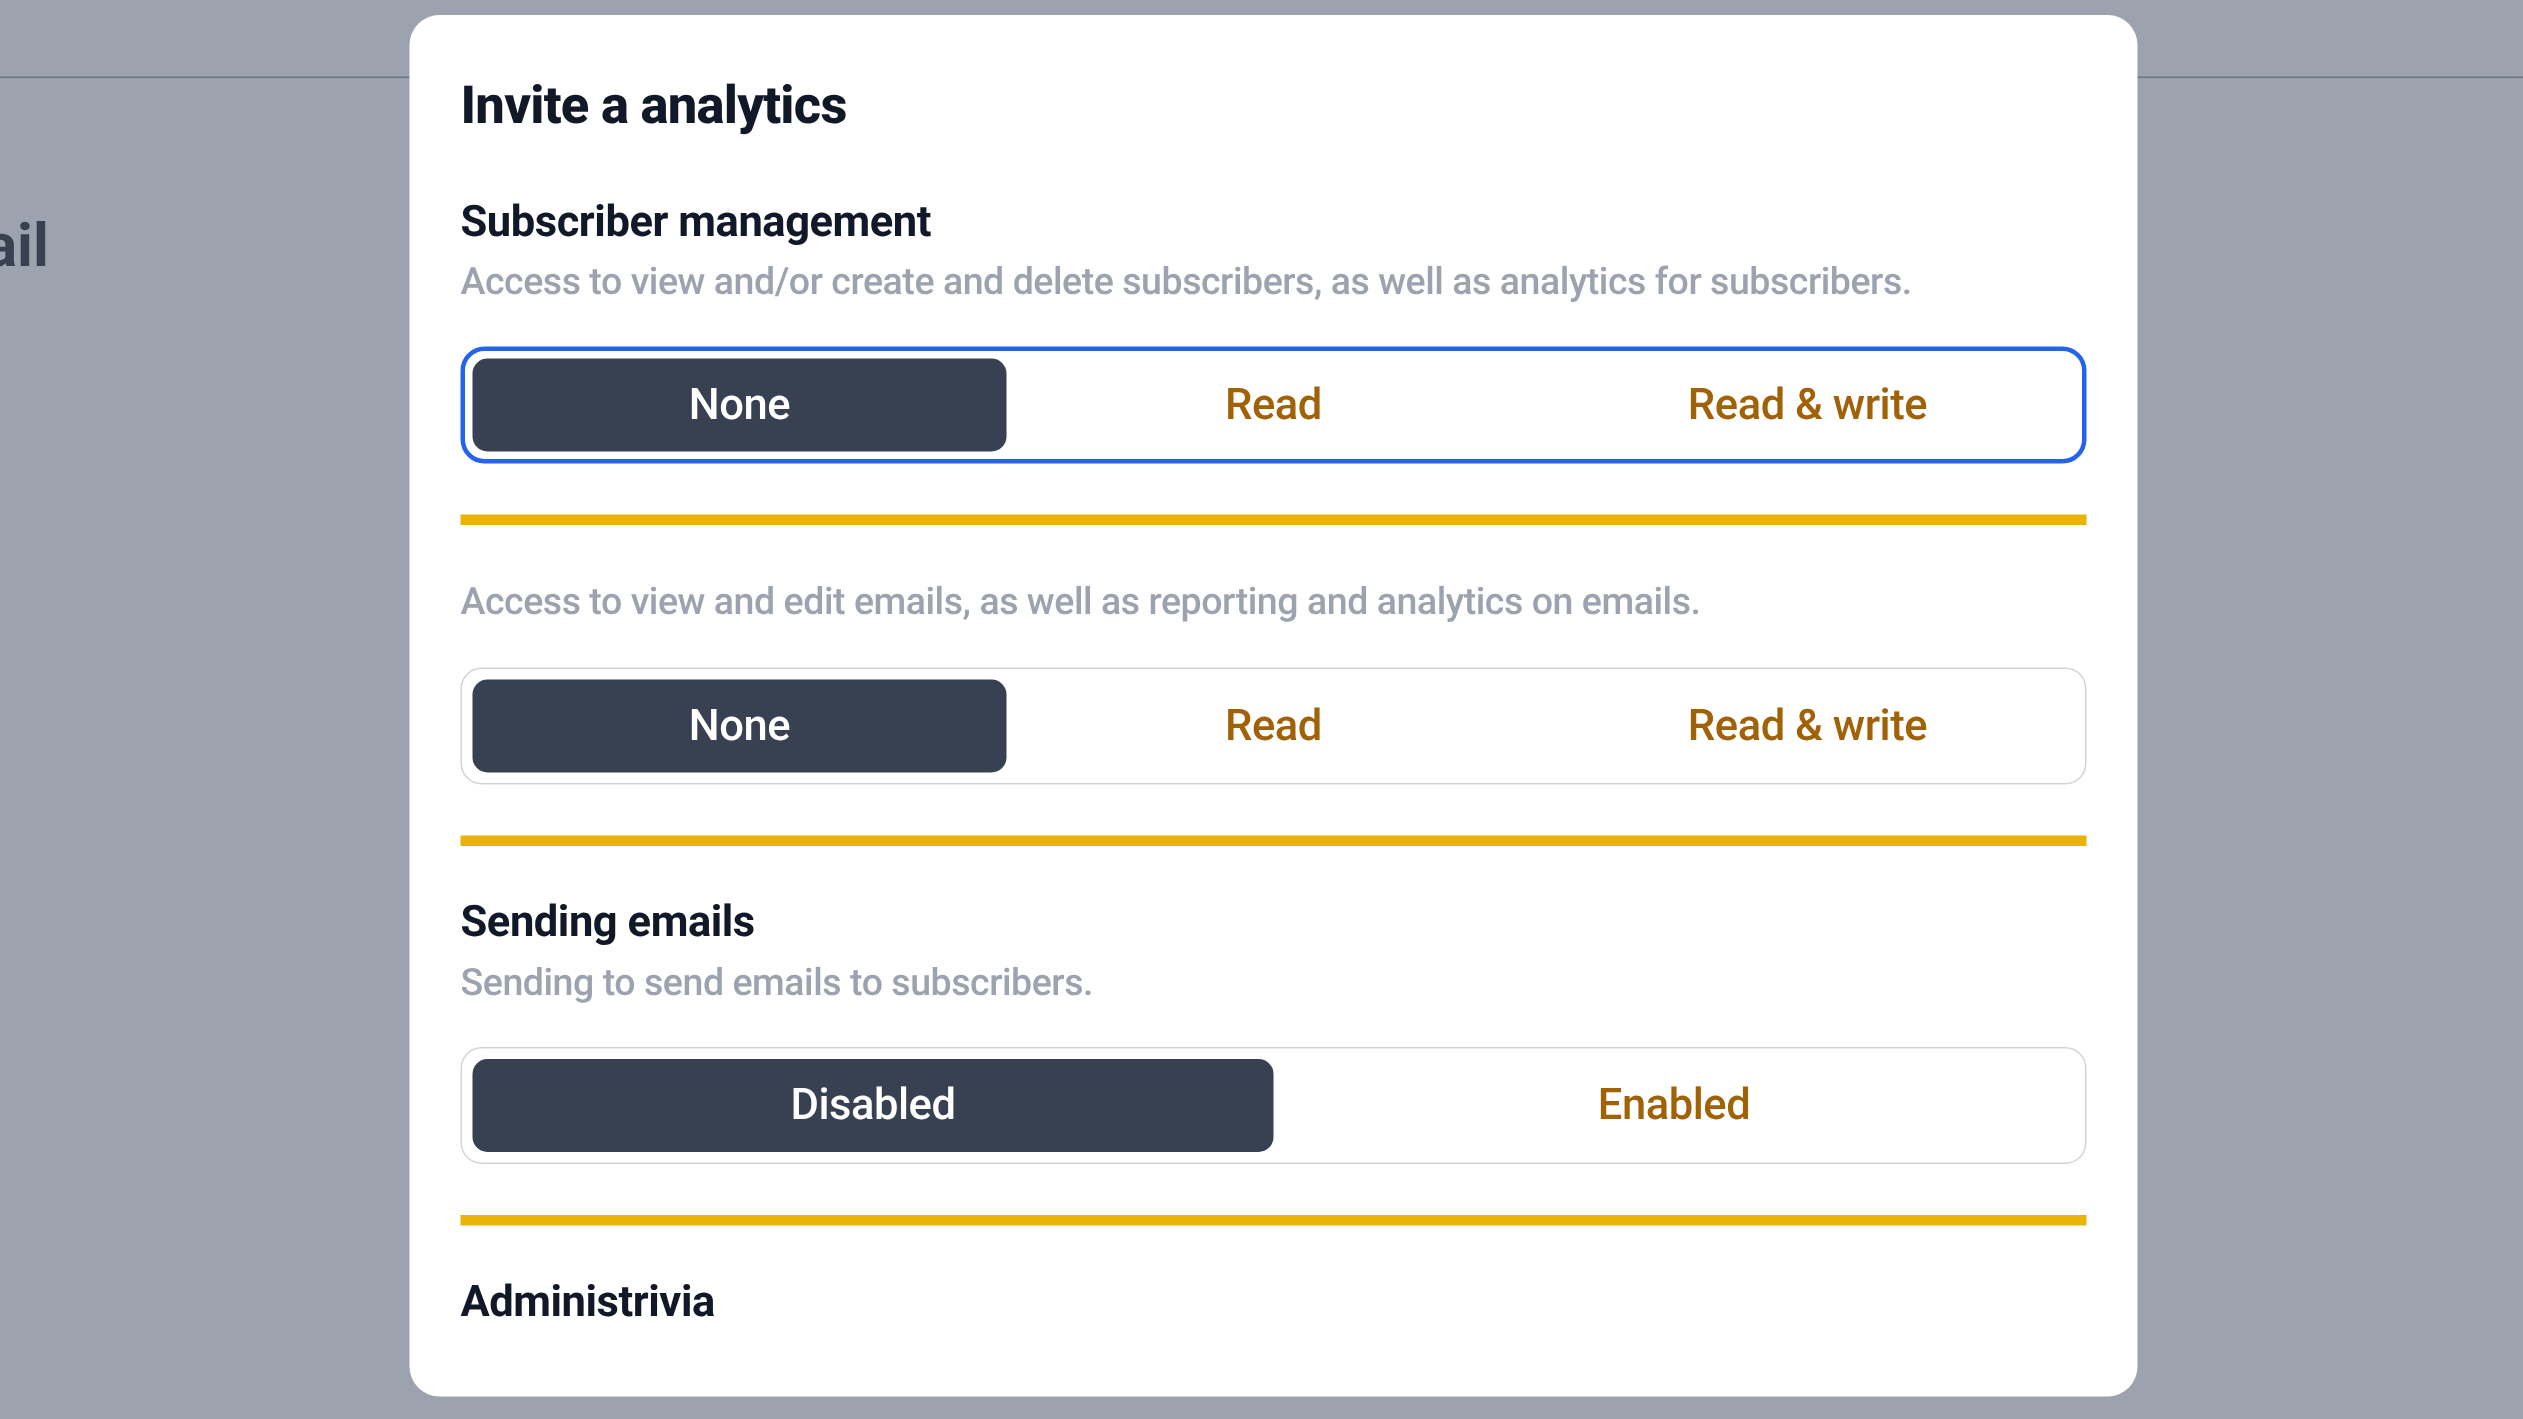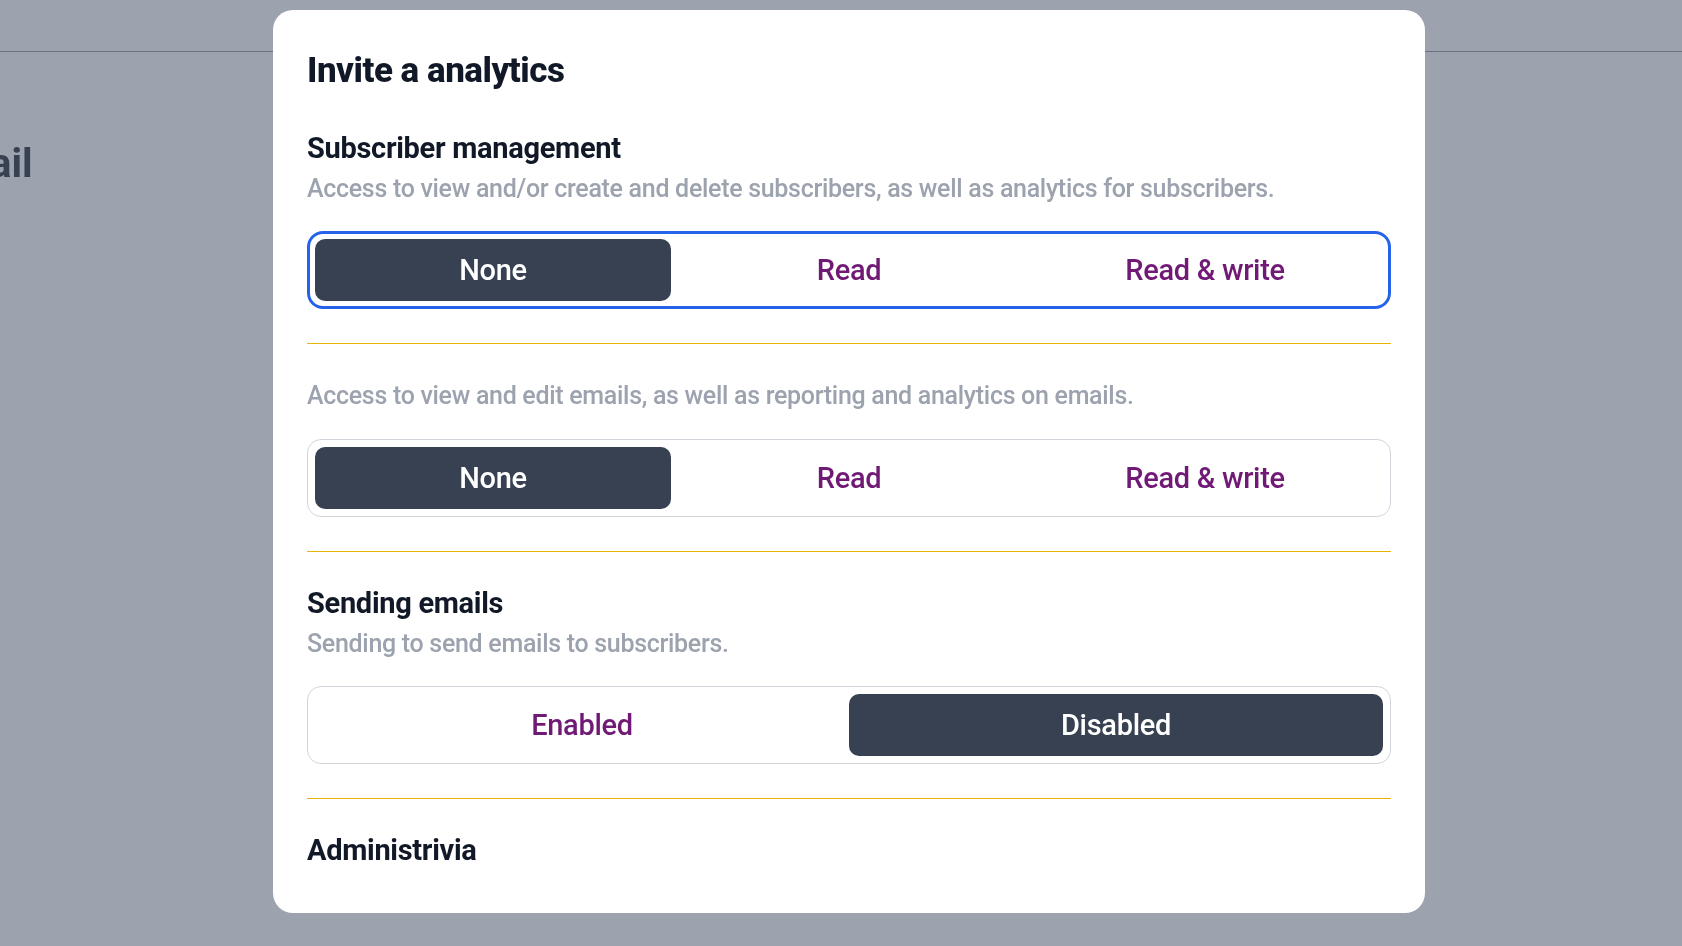--- a/index.html
+++ b/index.html
@@ -48,21 +48,21 @@
     .modal-title {
       font-size: 35px;
       font-weight: 800;
       color: #111827;
       margin-bottom: 40px;
       letter-spacing: -0.5px;
     }
     
     .section {
       padding-bottom: 34px;
-      border-bottom: 1px solid #eab308;
+      border-bottom: 7px solid #eab308;
       margin-bottom: 34px;
     }
     
     .section:last-child {
       border-bottom: none;
       margin-bottom: 0;
       padding-bottom: 0;
     }
     
     .section-title {
@@ -96,21 +96,21 @@
       border-radius: 16px;
       padding: 5px;
     }
     
     .segment {
       flex: 1;
       text-align: center;
       padding: 14px 0;
       font-size: 29px;
       font-weight: 500;
-      color: #701a75;
+      color: #a16207;
       border-radius: 10px;
       cursor: pointer;
       letter-spacing: -0.3px;
     }
     
     .segment.selected {
       background: #374151;
       color: #ffffff;
     }
   </style>
@@ -139,22 +139,22 @@
       <div class="segment selected">None</div>
       <div class="segment">Read</div>
       <div class="segment">Read &amp; write</div>
     </div>
   </div>
 
   <div class="section">
     <div class="section-title">Sending emails</div>
     <div class="section-description">Sending to send emails to subscribers.</div>
     <div class="segmented">
+      <div class="segment selected">Disabled</div>
       <div class="segment">Enabled</div>
-      <div class="segment selected">Disabled</div>
     </div>
   </div>
 
   <div class="section">
     <div class="section-title">Administrivia</div>
   </div>
 
 </div>
 
 </body></html>

